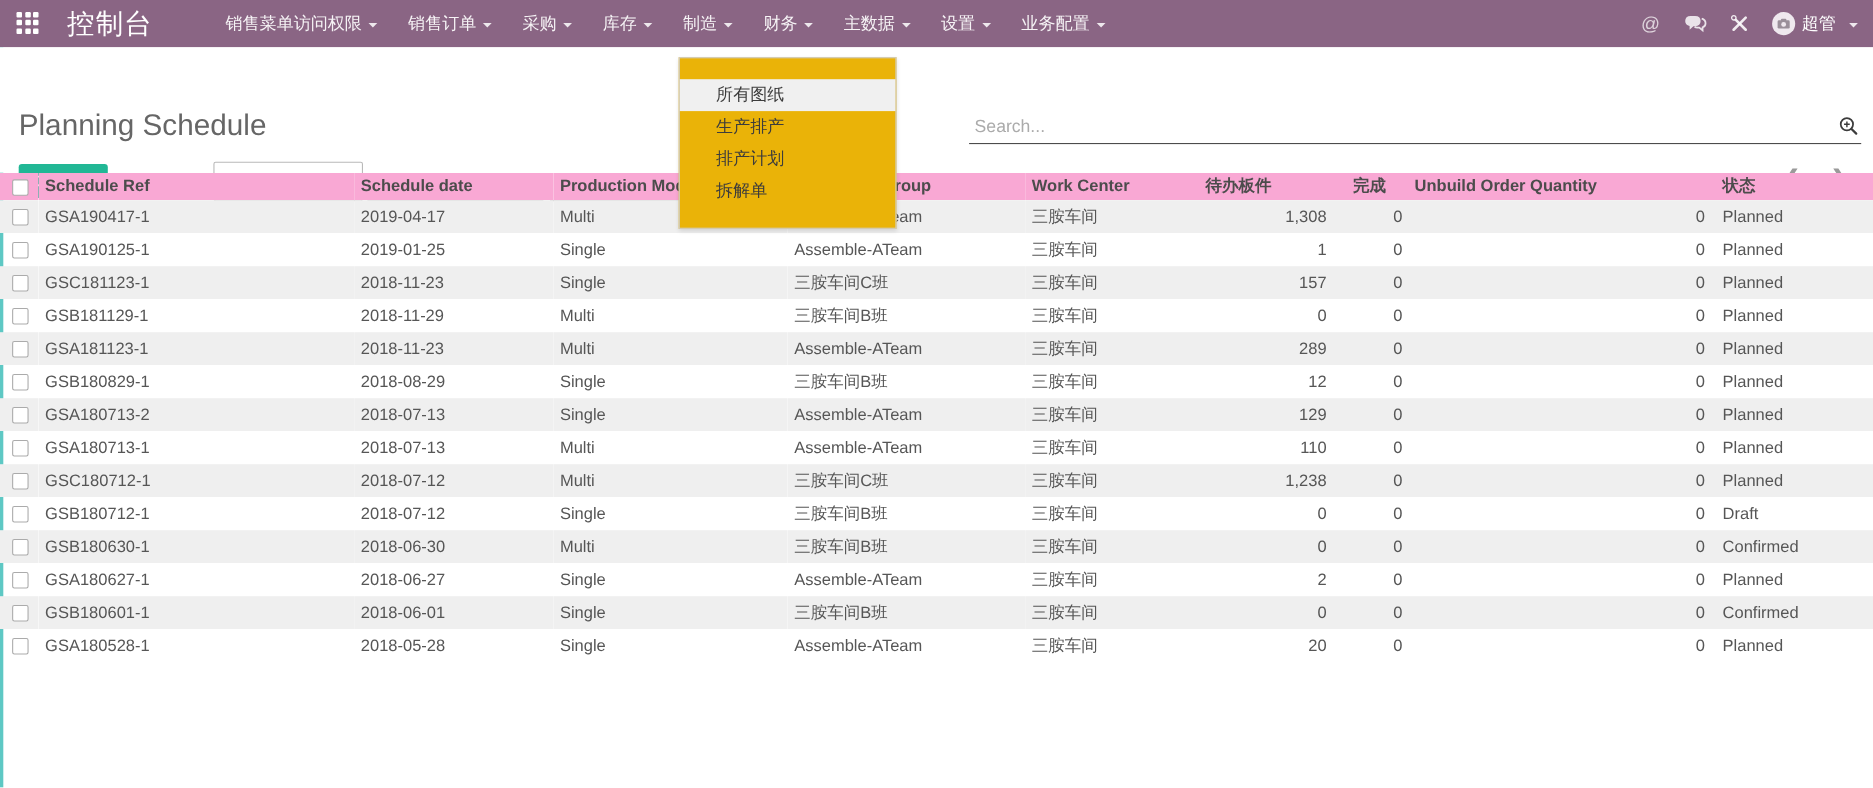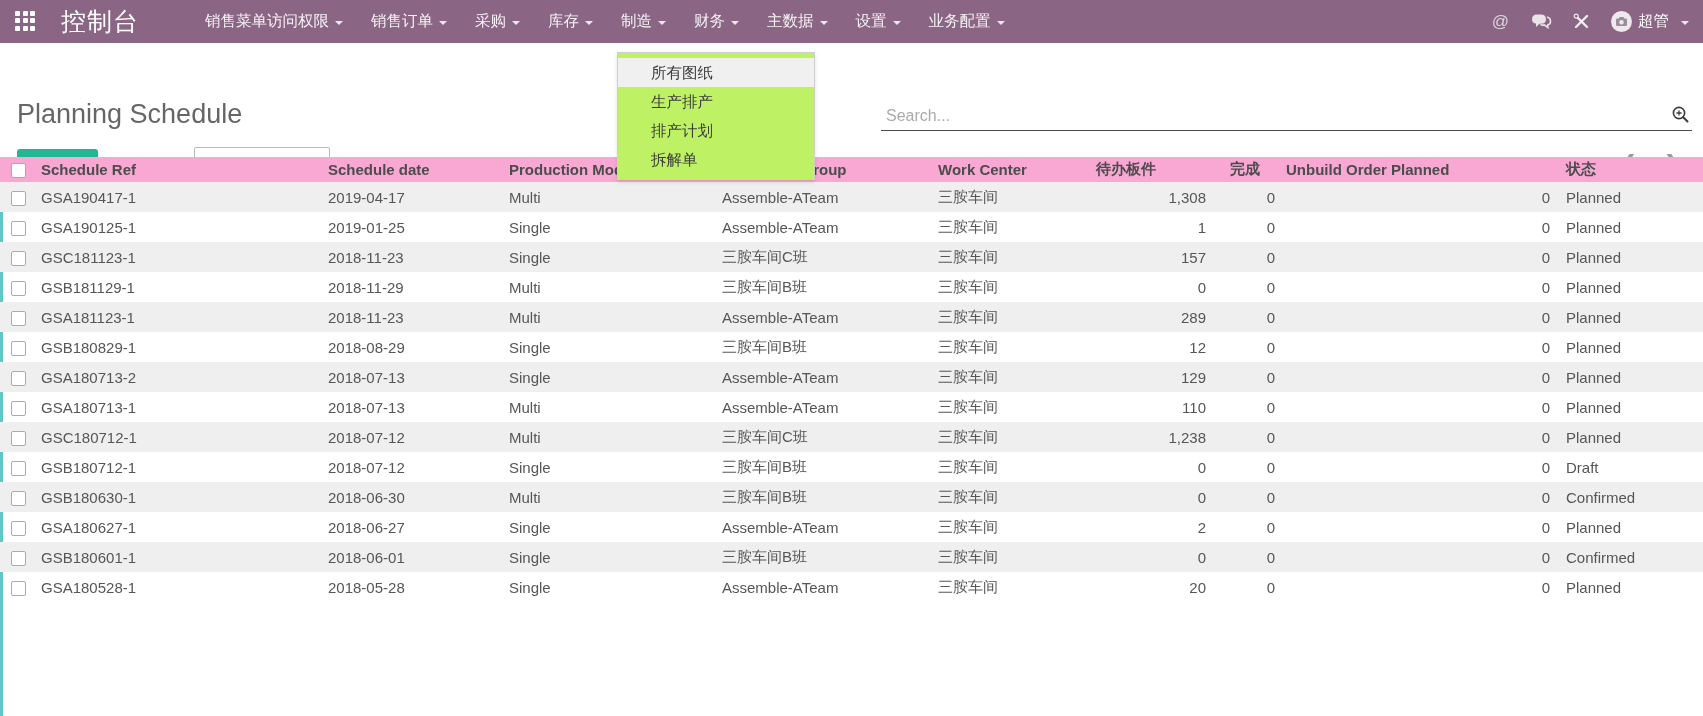--- a/index.html
+++ b/index.html
@@ -72,23 +72,23 @@
   th.c-check, td.c-check { padding-left:11px; }
   th.al-center { text-align:center; padding-left:0; }
   td.num { text-align:right; padding-left:0; }
   td.num-pend { padding-right:4px; }
   td.num-done { padding-right:5px; }
   td.num-unb  { padding-right:10px; }
   .cb { display:inline-block; width:15px; height:15px; background:#fff; border:1px solid #ababab;
         border-radius:2px; vertical-align:middle; cursor:pointer; }
 
   
-  .dropdown { position:absolute; left:617px; top:52px; width:198px; background:#bef264;
+  .dropdown { position:absolute; left:617px; top:52px; width:198px; background:#eab308;
               border:1px solid #cfcfcf; box-shadow:0 2px 4px rgba(0,0,0,.12); z-index:20;
-              padding:5px 0; }
+              padding:19px 0; }
   .dd-item { height:29px; line-height:29px; padding-left:33px; font-size:15.5px; color:#3c3c3c;
              cursor:pointer; white-space:nowrap; }
   .dd-item.active { background:#f0f0f0; }
 </style>
 </head>
 <body>
 
 <div class="stage">
 
   <div class="navbar">
@@ -220,21 +220,21 @@
           <th class="c-check">
             <span class="cb"></span>
           </th>
         <th>Schedule Ref</th>
             <th>Schedule date</th>
             <th>Production Mode</th>
             <th class="al-center">Group</th>
             <th>Work Center</th>
             <th>待办板件</th>
             <th class="al-center">完成</th>
-            <th>Unbuild Order Planned</th>
+            <th>Unbuild Order Quantity</th>
             <th>状态</th>
           </tr>
       </thead>
       <tbody>
           <tr>
             <td class="c-check"><span class="cb"></span></td>
             <td>GSA190417-1</td>
             <td>2019-04-17</td>
             <td>Multi</td>
             <td>Assemble-ATeam</td>

